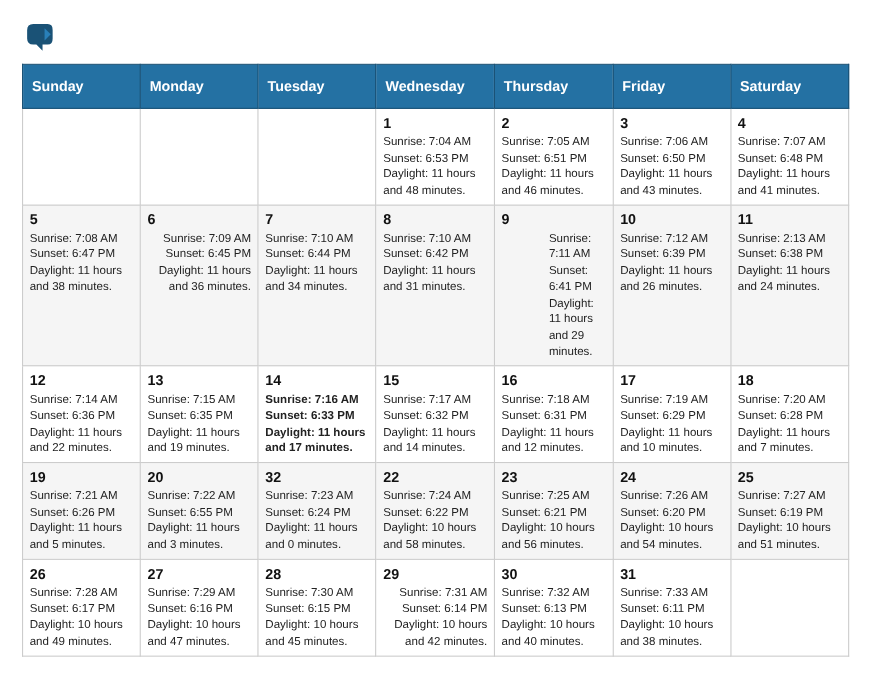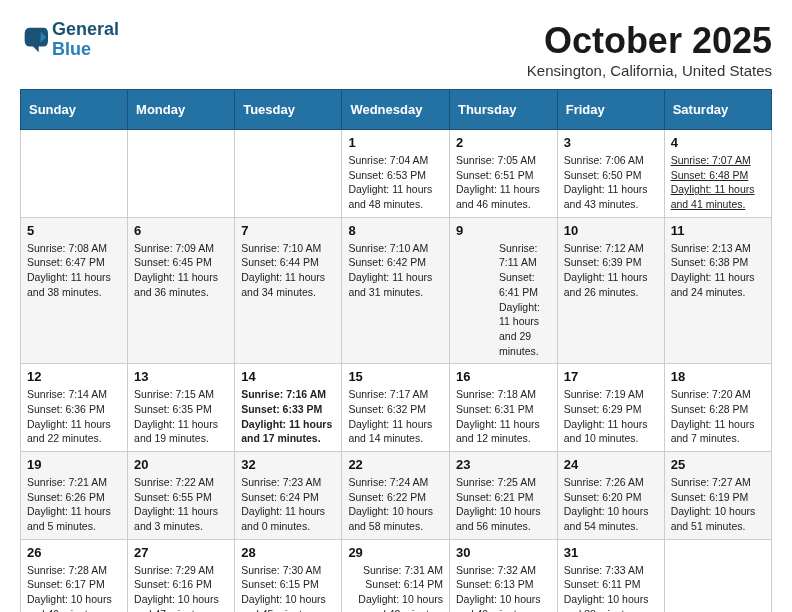--- a/index.html
+++ b/index.html
@@ -85,28 +85,20 @@
 </head>
 <body>
 
 <div class="header">
   <div class="logo">
     <svg class="logo-icon" viewBox="0 0 30 30">
       <rect x="0" y="0" width="30" height="30" fill="white"></rect>
       <path d="M5 8 Q5 2 11 2 L25 2 Q30 2 30 8 L30 16 Q30 22 25 22 L20 22 L20 28 L14 22 L11 22 Q5 22 5 16 Z" fill="#1a5276"></path>
       <path d="M22 6 L28 12 L22 18 Z" fill="#2980b9"></path>
     </svg>
-    <div class="logo-text">
-      <div>General</div>
-      <div style="color:#2980b9;">Blue</div>
-    </div>
-  </div>
-  <div class="title-block">
-    <div class="month-title">October 2025</div>
-    <div class="location">Kensington, California, United States</div>
   </div>
 </div>
 
 <table class="calendar">
   <thead>
     <tr>
     <th>Sunday</th>
         <th>Monday</th>
         <th>Tuesday</th>
         <th>Wednesday</th>
@@ -136,37 +128,37 @@
         </td>
         <td>
           <div class="day-number">3</div>
           <div class="day-info" style="white-space: pre-line;">Sunrise: 7:06 AM
 Sunset: 6:50 PM
 Daylight: 11 hours
 and 43 minutes.</div>
         </td>
         <td>
           <div class="day-number">4</div>
-          <div class="day-info" style="white-space: pre-line; text-decoration: underline;">Sunrise: 7:07 AM
+          <div class="day-info" style="white-space: pre-line;">Sunrise: 7:07 AM
 Sunset: 6:48 PM
 Daylight: 11 hours
 and 41 minutes.</div>
         </td>
       </tr>
       <tr>
         <td>
           <div class="day-number">5</div>
           <div class="day-info" style="white-space: pre-line;">Sunrise: 7:08 AM
 Sunset: 6:47 PM
 Daylight: 11 hours
 and 38 minutes.</div>
         </td>
         <td>
           <div class="day-number">6</div>
-          <div class="day-info" style="white-space: pre-line;">Sunrise: 7:09 AM
+          <div class="day-info" style="white-space: pre-line; text-align: right;">Sunrise: 7:09 AM
 Sunset: 6:45 PM
 Daylight: 11 hours
 and 36 minutes.</div>
         </td>
         <td>
           <div class="day-number">7</div>
           <div class="day-info" style="white-space: pre-line;">Sunrise: 7:10 AM
 Sunset: 6:44 PM
 Daylight: 11 hours
 and 34 minutes.</div>

